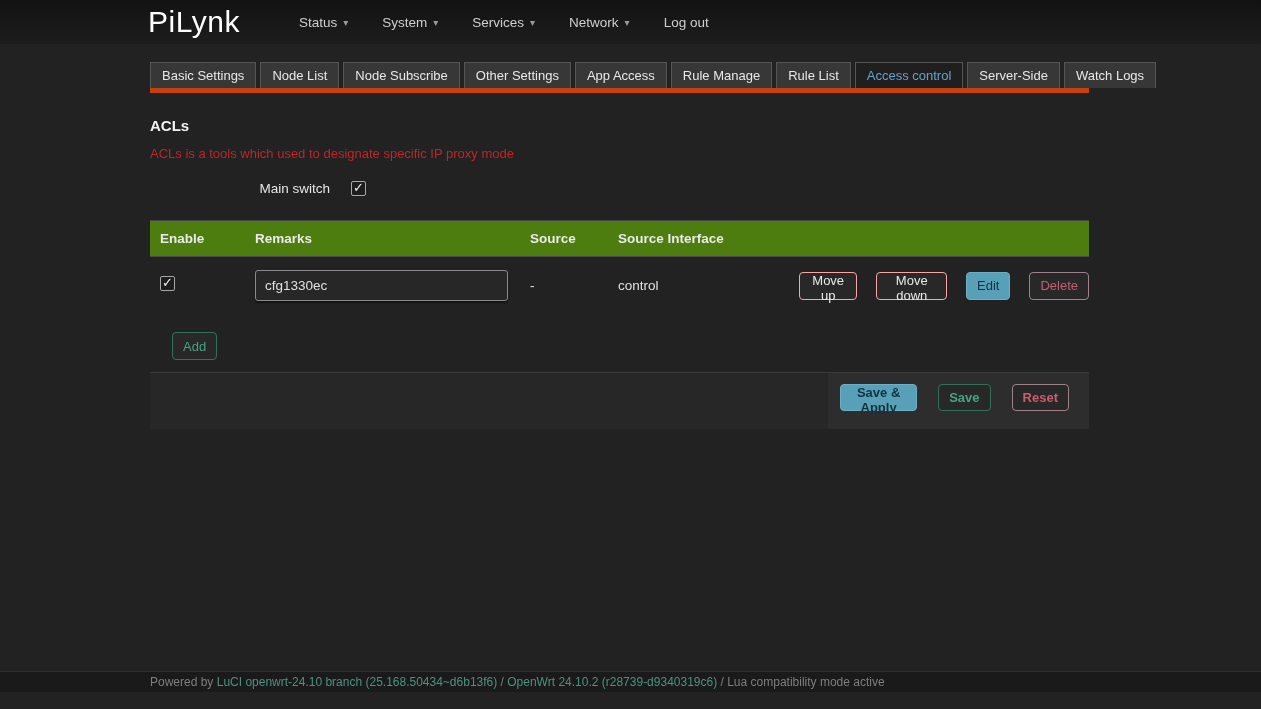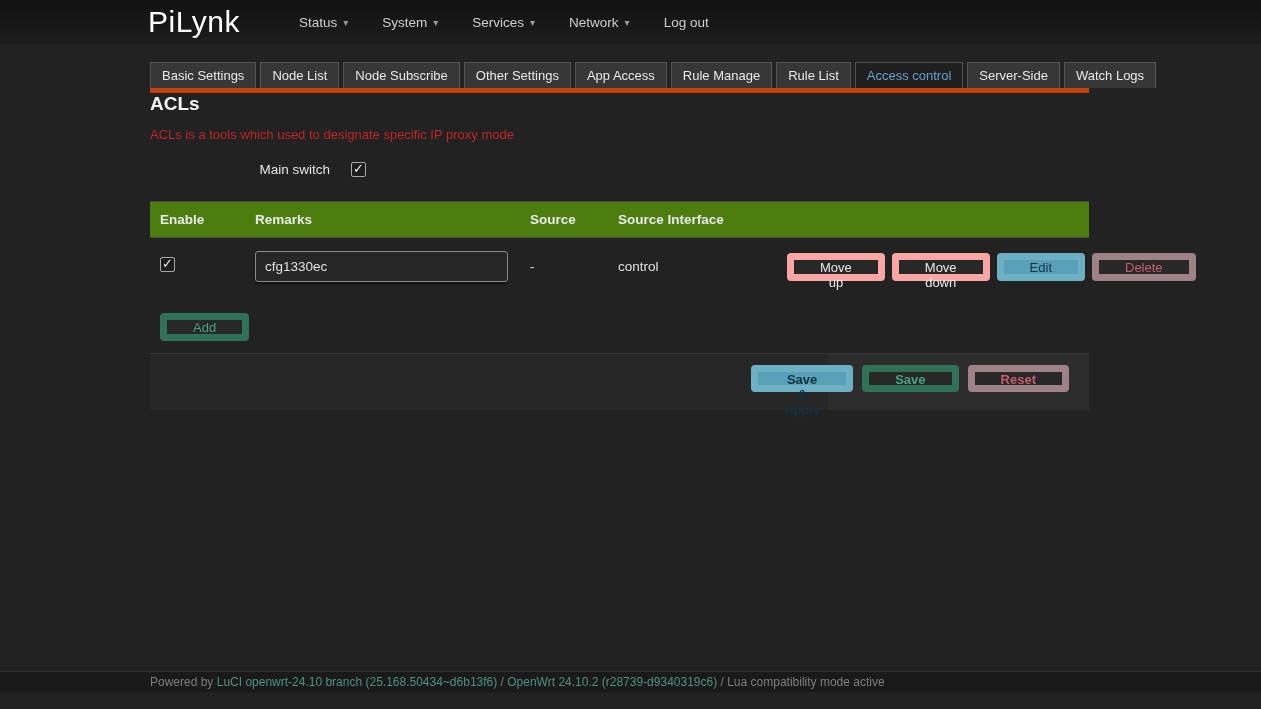--- a/index.html
+++ b/index.html
@@ -59,21 +59,22 @@
     white-space:nowrap;
   }
   .tab.active {
     background:#1f1f1f;
     color:#69a1c9;
   }
 
   
   .content { margin-left:150px; width:939px; }
   .page-title {
-    font-size:19px;
+    margin-top:24px;
+    font-size:15px;
     font-weight:bold;
     color:#f2f2f2;
   }
   .page-note {
     margin-top:12px;
     font-size:13px;
     color:#bf2626;
   }
 
   .main-switch-row {
@@ -141,26 +142,27 @@
   }
   .cell-text { font-size:13.5px; color:#e0e0e0; }
 
   .actions-cell { display:flex; gap:7px; justify-content:flex-start; }
 
   
   .btn {
     font-family:"Liberation Sans", sans-serif;
     font-size:13px;
     height:28px;
-    padding:0 26px;
+    padding:0 10px;
     border-radius:4px;
     background:#282828;
-    border:7px solid #fca5a5;
+    border:1px solid #fca5a5;
     color:#e8e8e8;
     cursor:pointer;
+    margin-left:12px;
   }
   .btn-primary {
     background:#58a0b8;
     border-color:#6db0c4;
     color:#12323f;
   }
   .btn-danger {
     color:#c75f6f;
     border-color:#9d8288;
   }

